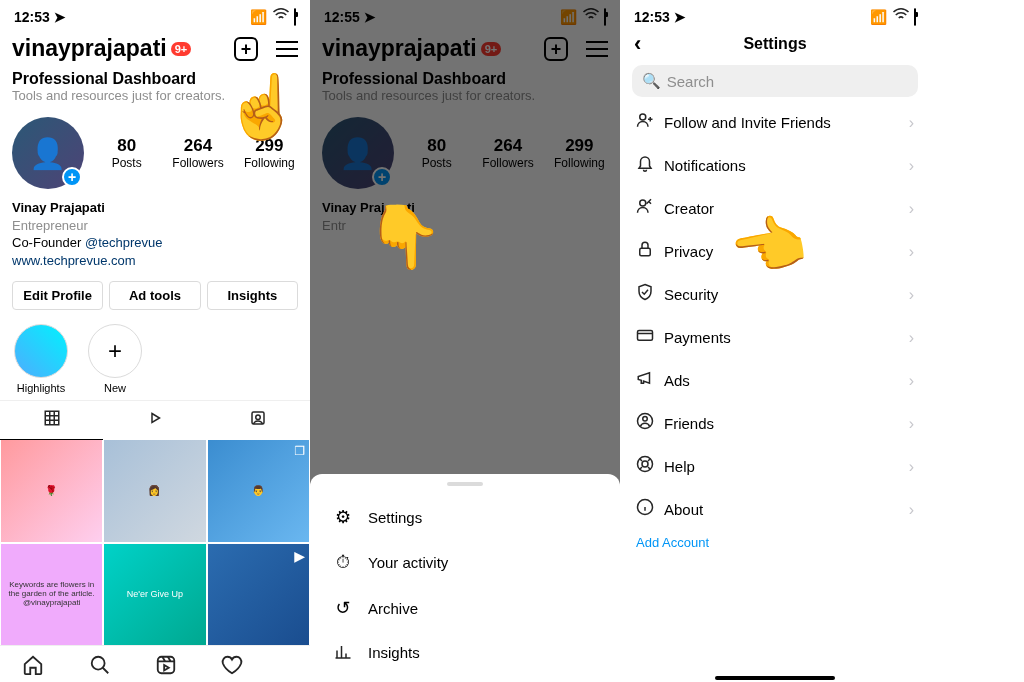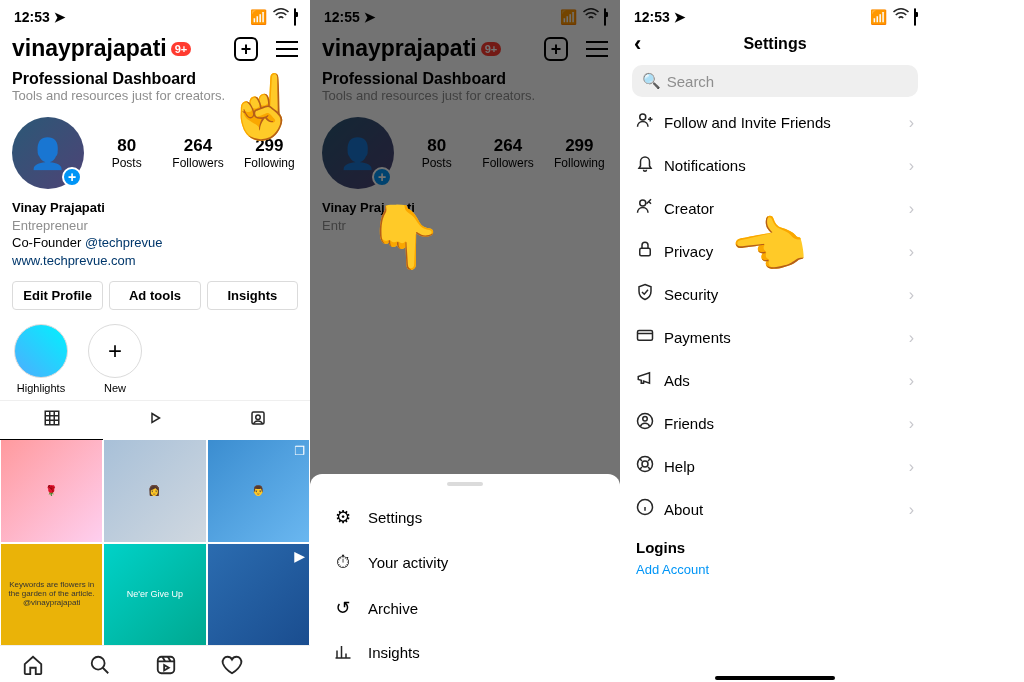--- a/index.html
+++ b/index.html
@@ -181,21 +181,21 @@
           <rect x="4" y="4" width="16" height="16" rx="2"></rect>
           <circle cx="12" cy="11" r="3"></circle>
           <path d="M6 20c1-3 4-4 6-4s5 1 6 4"></path>
         </svg></div>
   </div>
 
   <div class="grid">
     <div class="cell" style="background:linear-gradient(135deg,#ff9a9e,#fecfef)">🌹</div>
     <div class="cell" style="background:linear-gradient(135deg,#a8c0d8,#d0d8e0)">👩</div>
     <div class="cell" style="background:linear-gradient(135deg,#3b8dd0,#6ab7f0)"><span class="carousel-ind">❐</span>👨</div>
-    <div class="cell" style="background:#eab308">
+    <div class="cell" style="background:#f0abfc">
         <div class="overlay-text"><span>Keywords are flowers in the garden of the article.</span><br><span>@vinayprajapati</span></div>
       </div>
     <div class="cell" style="background:linear-gradient(135deg,#00d2c8,#00a890)">
         <span style="font-size:9px">Ne'er Give Up</span>
       </div>
     <div class="cell" style="background:linear-gradient(135deg,#2b6cb0,#1a4d8f)">
         <span class="play-ind">▶</span>
       </div>
   </div>
 
@@ -407,21 +407,20 @@
         <span class="s-icon"><svg class="icn-sm" viewBox="0 0 24 24">
             <circle cx="12" cy="12" r="10"></circle>
             <path d="M12 8h0M12 12v5"></path>
           </svg></span>
         <span>About</span>
         <span class="s-chev">›</span>
       </div>
   </div>
 
 
-  <div class="logins">Logins</div>
   <div class="add-account">Add Account</div>
 
   <div style="flex:1"></div>
 
   <div class="home-ind"></div>
 
   <span class="hand" style="top:210px; left:110px; transform:rotate(-10deg)">👈</span>
 </div>
 
 </body></html>

